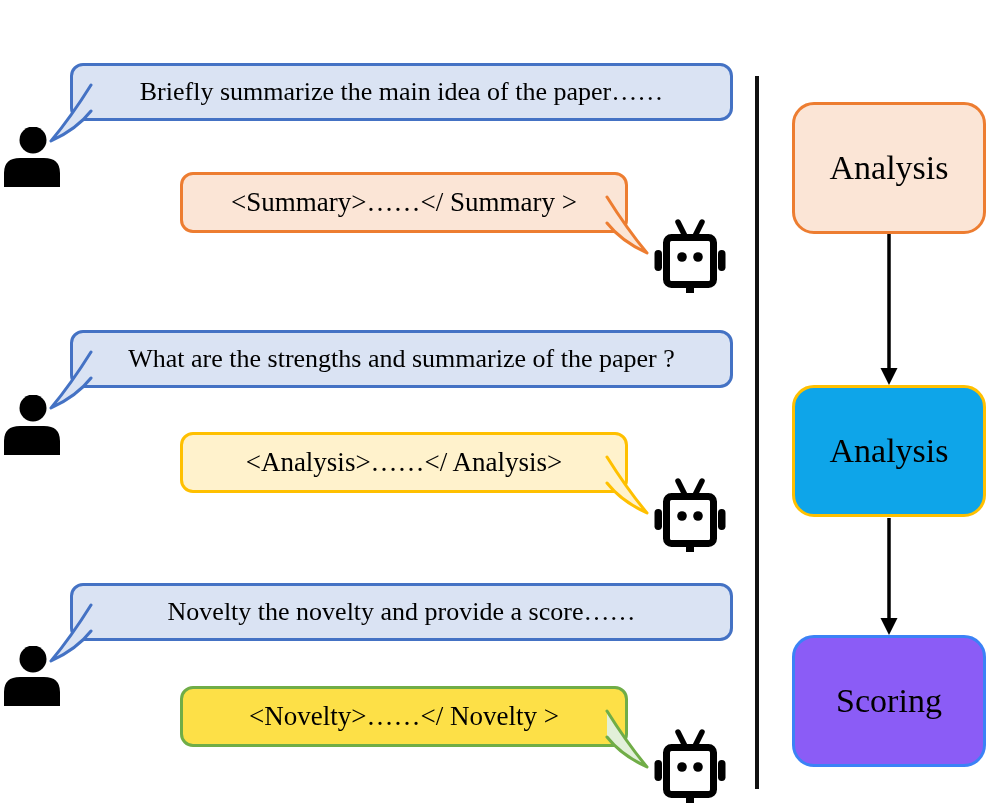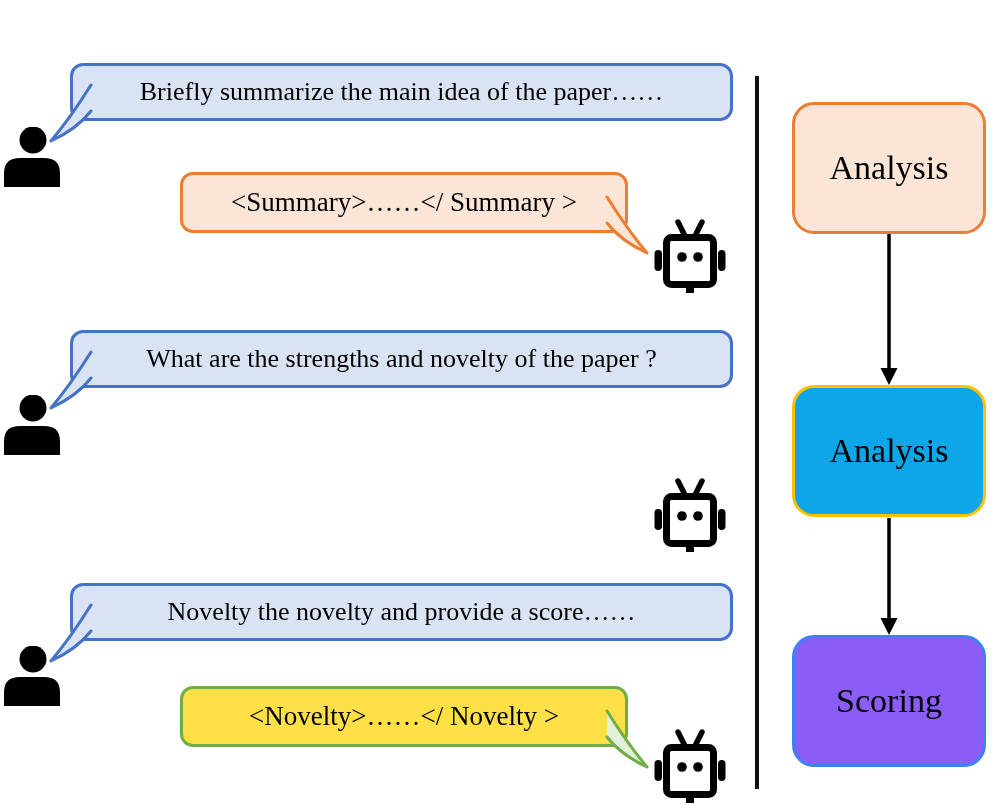--- a/index.html
+++ b/index.html
@@ -85,28 +85,35 @@
     <rect x="12.5" y="19.5" width="47" height="47" rx="5" fill="#fff" stroke="#000" stroke-width="7"></rect>
     <circle cx="28" cy="39" r="4.8" fill="#000"></circle>
     <circle cx="44" cy="39" r="4.8" fill="#000"></circle>
   </svg>
 
   <div class="bubble user-bubble ub-2">
     <svg class="tail tail-left" width="46" height="62" viewBox="0 0 46 62">
       <path class="tf-user" d="M 44,2 Q 24,34 4,58 Q 30,46 44,28 Z"></path>
       <path class="tl tl-user" d="M 44,2 Q 24,34 4,58 Q 30,46 44,28"></path>
     </svg>
-    <span class="txt">What are the strengths and novelty of the paper ?</span>
+    <span class="txt">What are the strengths and summarize of the paper ?</span>
   </div>
 
   <svg class="person p-2" viewBox="0 0 58 60">
     <circle cx="31" cy="13" r="13.5" fill="#000"></circle>
     <path d="M2,60 V46 Q2,31 18,31 H42 Q58,31 58,46 V60 Z" fill="#000"></path>
   </svg>
 
+  <div class="bubble bot-bubble bb-2">
+    <svg class="tail tail-right" width="46" height="62" viewBox="0 0 46 62">
+      <path class="tf-yellow" d="M 2,2 Q 22,34 42,58 Q 16,46 2,28 Z"></path>
+      <path class="tl tl-yellow" d="M 2,2 Q 22,34 42,58 Q 16,46 2,28"></path>
+    </svg>
+    <span class="txt">&lt;Analysis&gt;……&lt;/ Analysis&gt;</span>
+  </div>
 
   <svg class="robot r-2" viewBox="0 0 72 76">
     <line x1="24" y1="4" x2="32" y2="20" stroke="#000" stroke-width="5.5" stroke-linecap="round"></line>
     <line x1="48" y1="4" x2="40" y2="20" stroke="#000" stroke-width="5.5" stroke-linecap="round"></line>
     <rect x="32" y="64" width="8" height="11" fill="#000"></rect>
     <rect x="0.5" y="32" width="7.5" height="21" rx="3.7" fill="#000"></rect>
     <rect x="64" y="32" width="7.5" height="21" rx="3.7" fill="#000"></rect>
     <rect x="12.5" y="19.5" width="47" height="47" rx="5" fill="#fff" stroke="#000" stroke-width="7"></rect>
     <circle cx="28" cy="39" r="4.8" fill="#000"></circle>
     <circle cx="44" cy="39" r="4.8" fill="#000"></circle>

